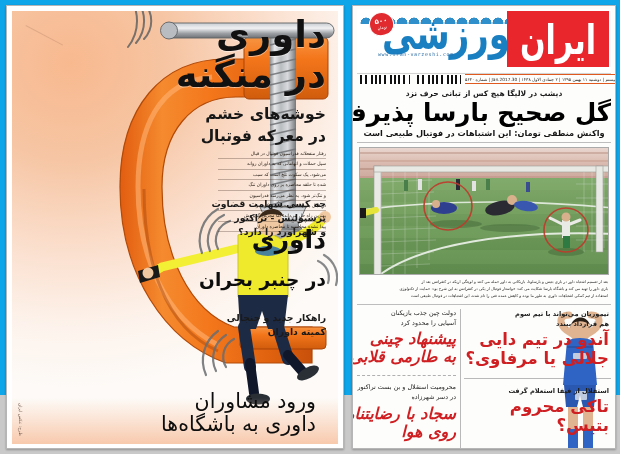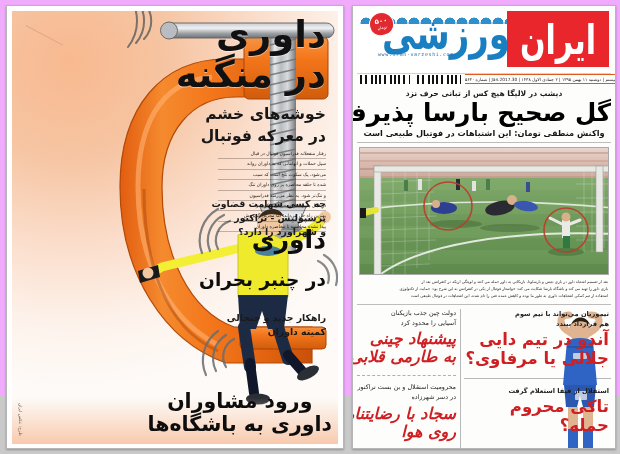--- a/index.html
+++ b/index.html
@@ -5,21 +5,21 @@
   * { box-sizing: border-box; margin: 0; padding: 0; }
   html, body {
     width: 620px; height: 454px;
     background: #c9c9c9;
     font-family: "DejaVu Sans", "Liberation Sans", sans-serif;
     overflow: hidden;
   }
   #root {
     position: relative;
     width: 620px; height: 395px;
-    background: #f0abfc;
+    background: #0ea5e9;
   }
 
   
   .left-page {
     position: absolute;
     left: 6px; top: 5px;
     width: 338px; height: 444px;
     background: #ffffff;
     border: 1px solid #b6b6b6;
     box-shadow: 0 1px 2px rgba(0,0,0,.28);
@@ -92,23 +92,23 @@
   .lp-head2 {
     position: absolute; right: 12px; top: 216px;
     direction: rtl; text-align: right;
     color: #0d0d0d; font-weight: 900;
     font-size: 25px; line-height: 1.06;
     z-index: 6; white-space: nowrap;
   }
   .lp-head2 .s2 { display:block; font-size: 18.5px; margin-top: 16px; }
 
   .lp-head3 {
-    position: absolute; right: 6px; bottom: 8px;
-    direction: rtl; text-align: center;
-    color: #0d0d0d; font-weight: 700;
+    position: absolute; right: 22px; bottom: 8px;
+    direction: rtl; text-align: right;
+    color: #0d0d0d; font-weight: 400;
     font-size: 20.5px; line-height: 1.12;
     z-index: 8; white-space: nowrap;
   }
   .lp-head3 .s2 { display:block; }
 
   
   .lp-bottom-band {
     position: absolute; left:0; right:0; bottom: 0; height: 46px;
     background: linear-gradient(180deg, rgba(250,225,208,0) 0%, rgba(250,213,190,.5) 40%, rgba(247,193,160,.85) 100%);
     z-index: 5;
@@ -657,21 +657,21 @@
         </div>
 
         <div class="hr-solid"></div>
 
         <div class="rblk">
           <div class="kick">
             <div>استقلال از فیفا استعلام گرفت</div>
           </div>
           <div class="head">
             <span>تاکی محروم</span>
-            <span class="s2">حمله؟</span>
+            <span class="s2">بتیس؟</span>
           </div>
         </div>
 
       </div>
     </div>
   </div>
 
 </div>
 
 </body></html>

